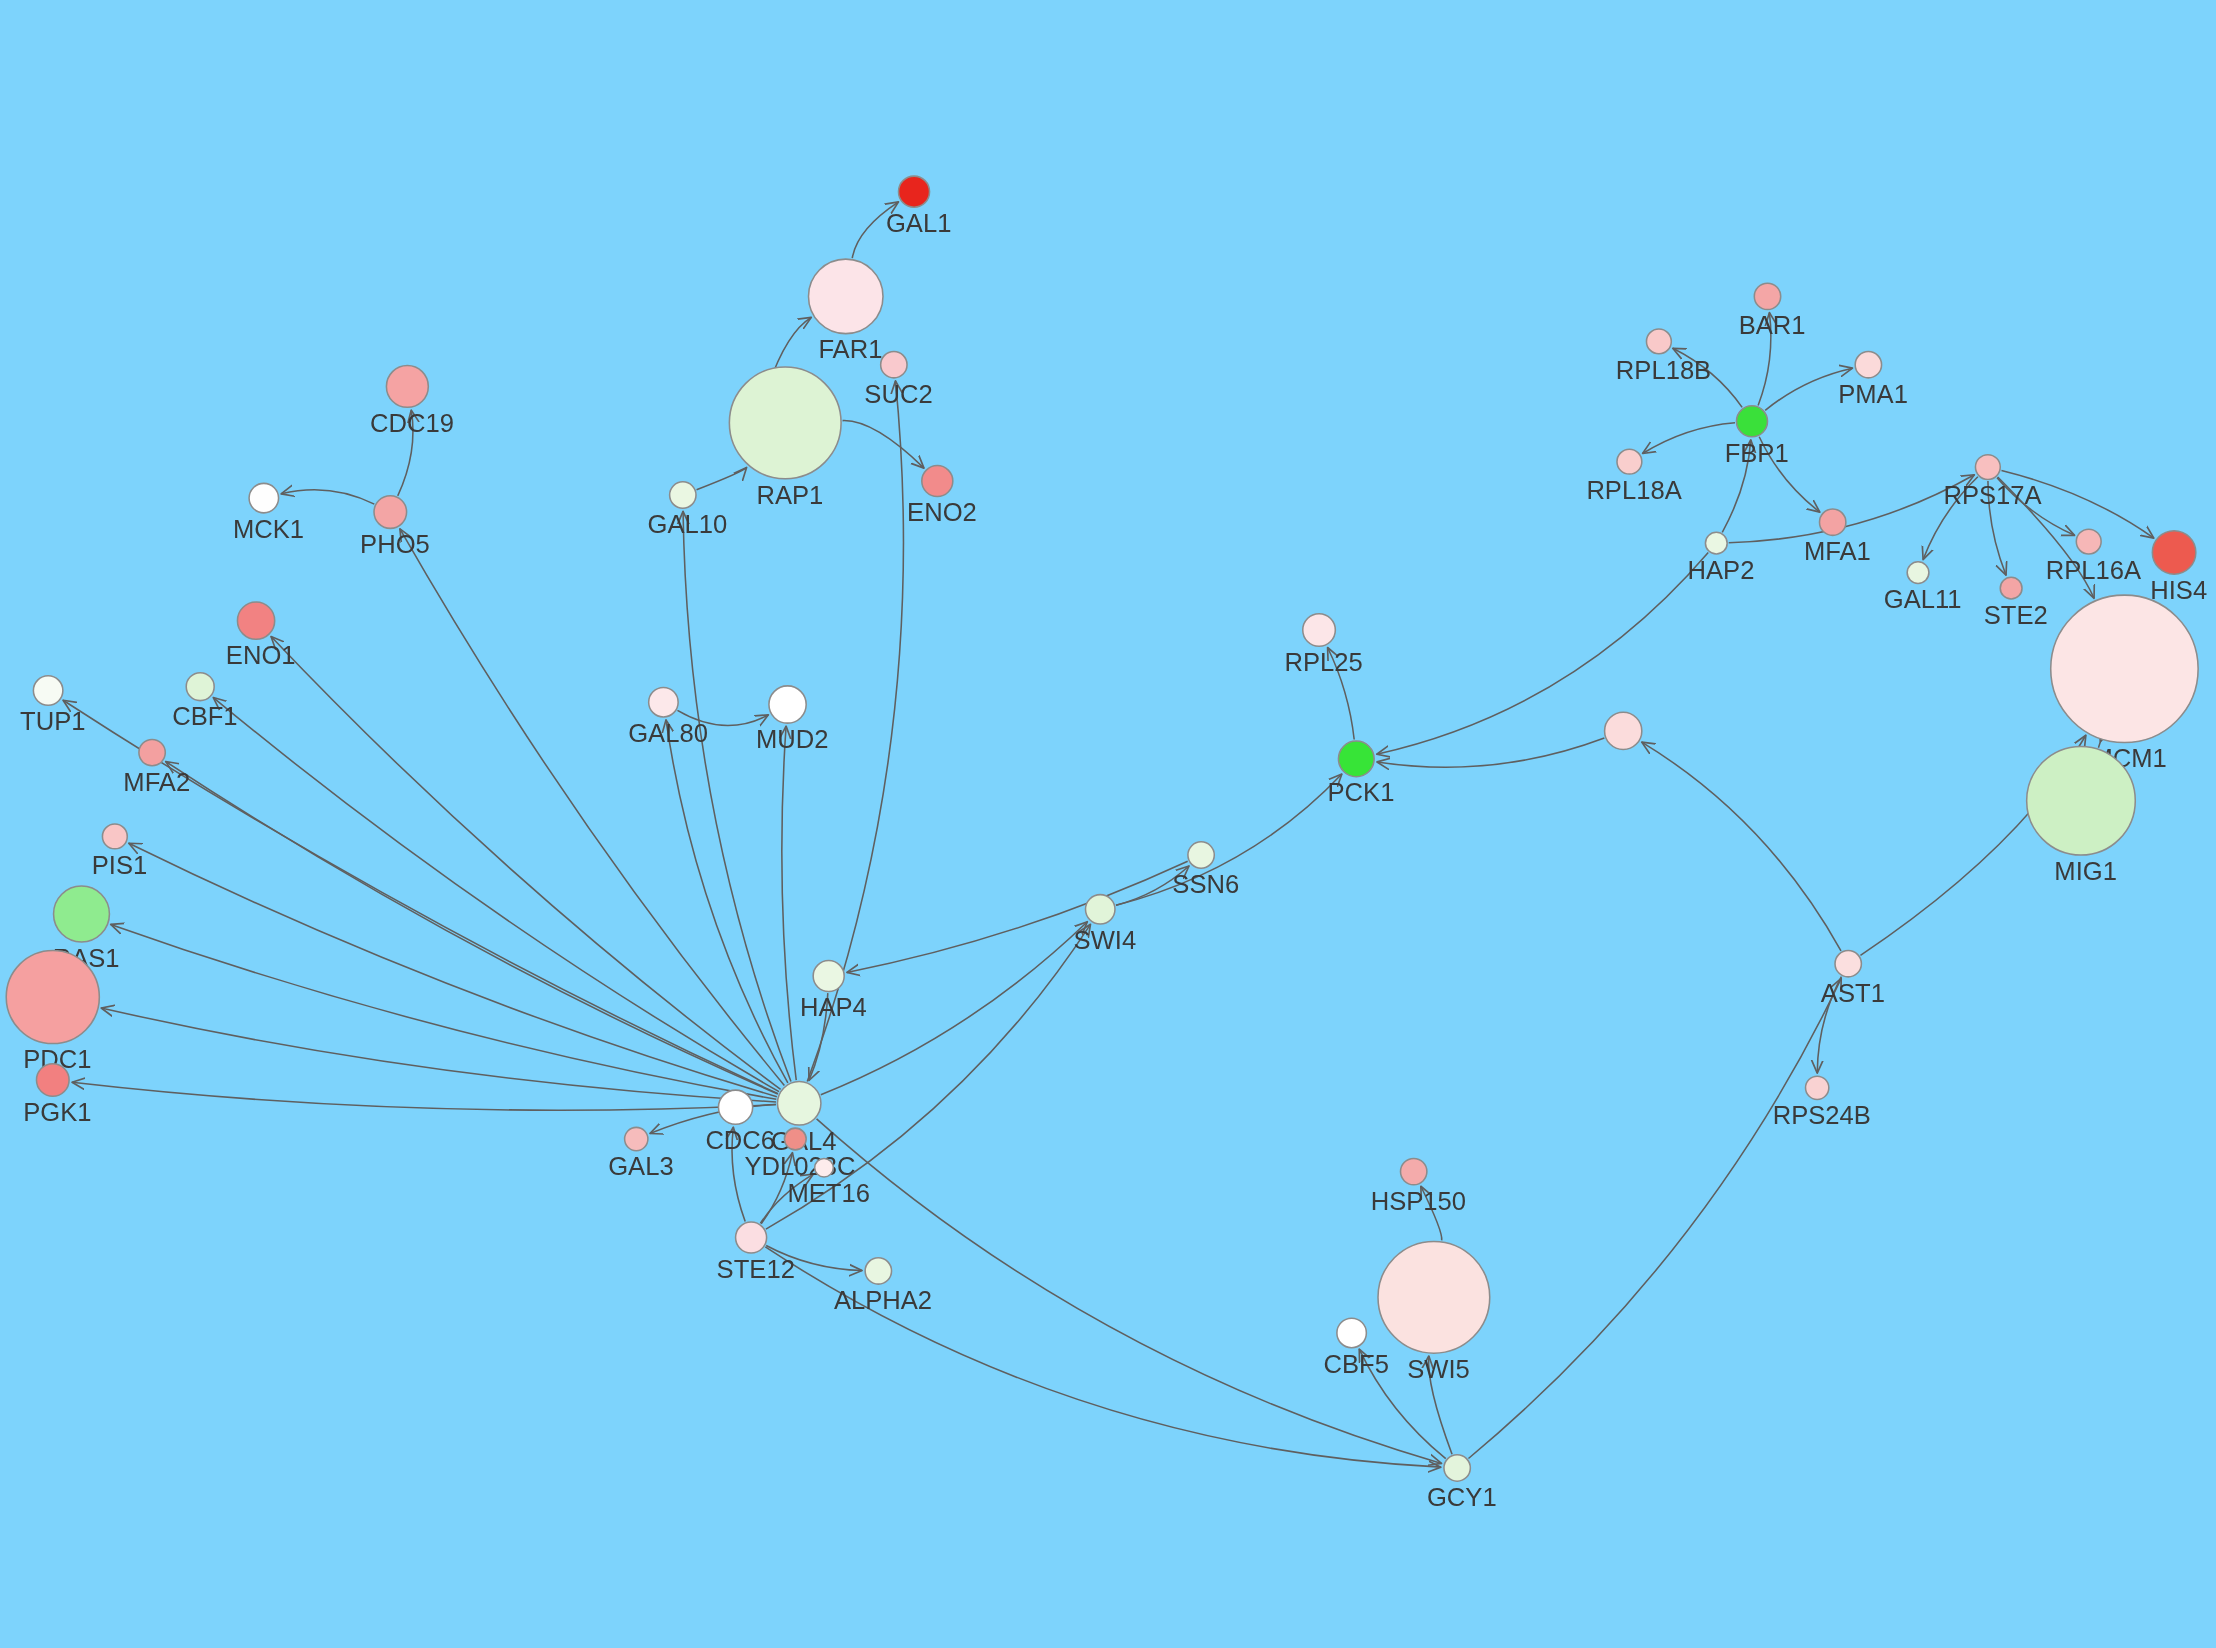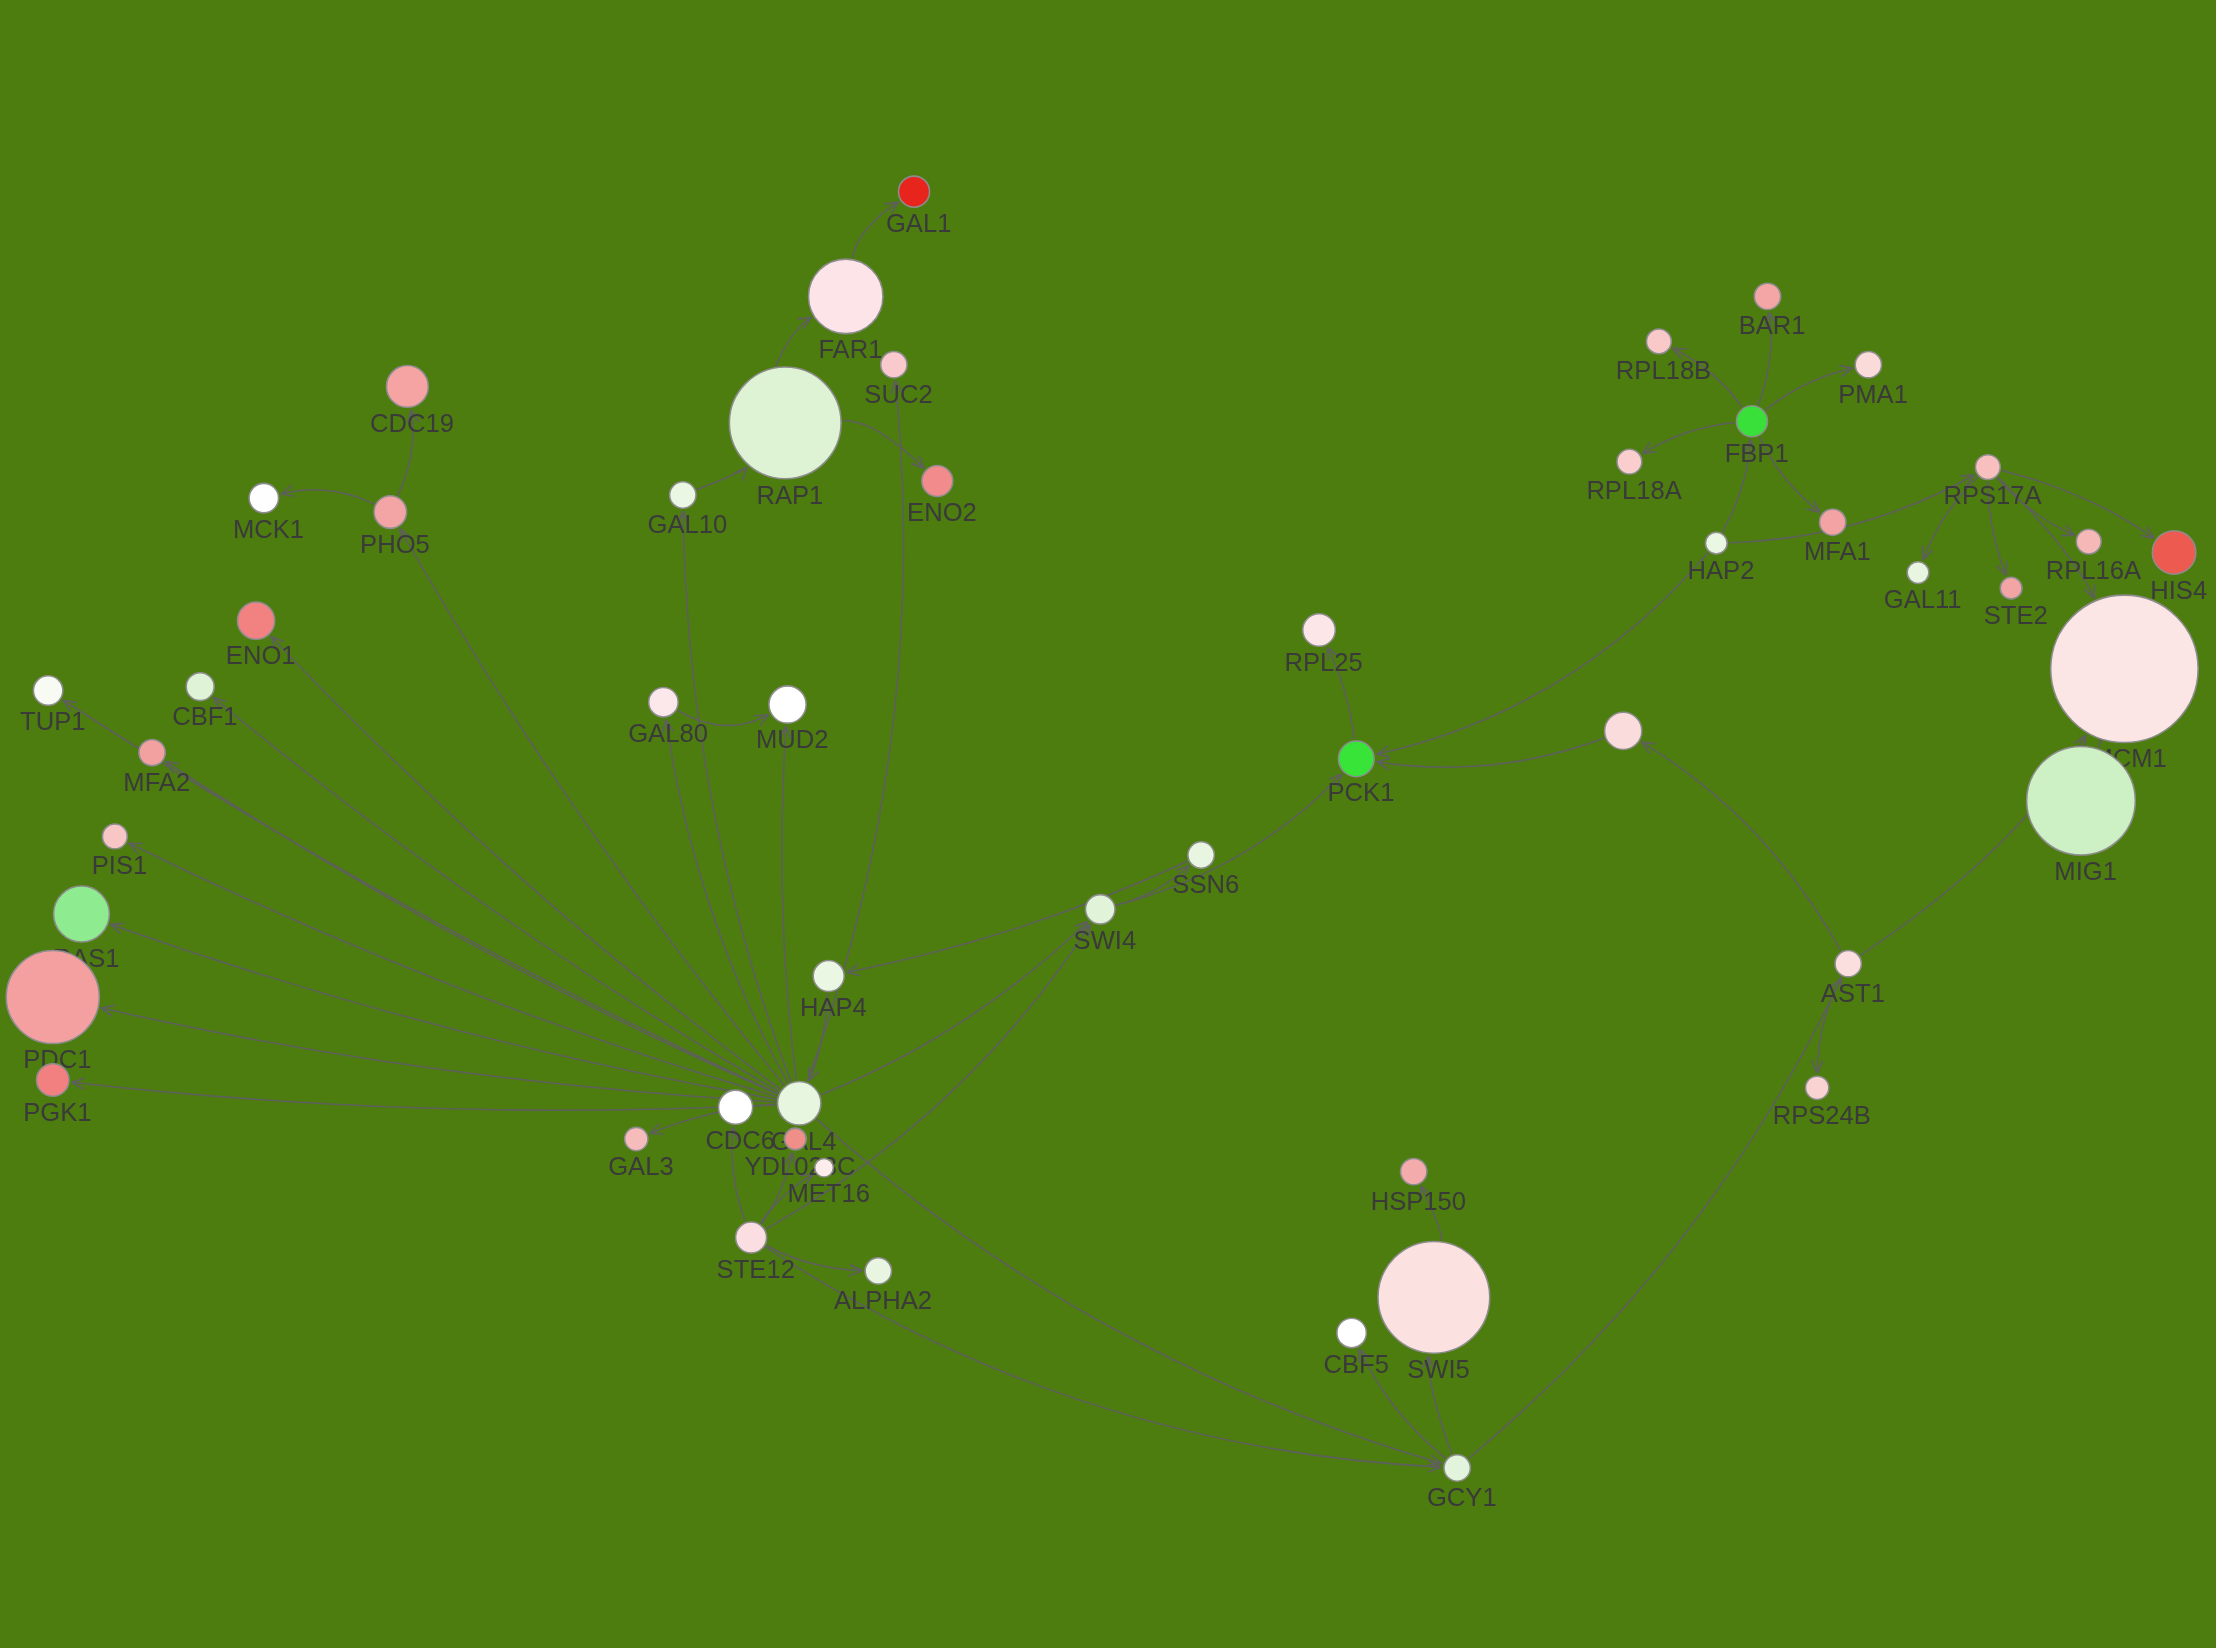--- a/index.html
+++ b/index.html
@@ -1,16 +1,16 @@
 <!DOCTYPE html>
 <html style="font-size:12.4px"><head>
 <meta charset="utf-8">
 <style>
   html,body{margin:0;padding:0;background:#ffffff;}
-  .frame{position:relative;width:2216px;height:1648px;background:#4d7c0f;overflow:hidden;
+  .frame{position:relative;width:2216px;height:1648px;background:#7dd3fc;overflow:hidden;
          font-family:"Liberation Sans", sans-serif;}
   svg{display:block;}
   .node-circle{stroke-width:2px;}
   .node-label{font-family:"Liberation Sans", sans-serif;font-size:33px;fill:#3a3a3a;
               text-anchor:middle;user-select:none;}
   .edge-path{fill:none;stroke-width:2px;}
 </style>
 </head>
 <body>
 

